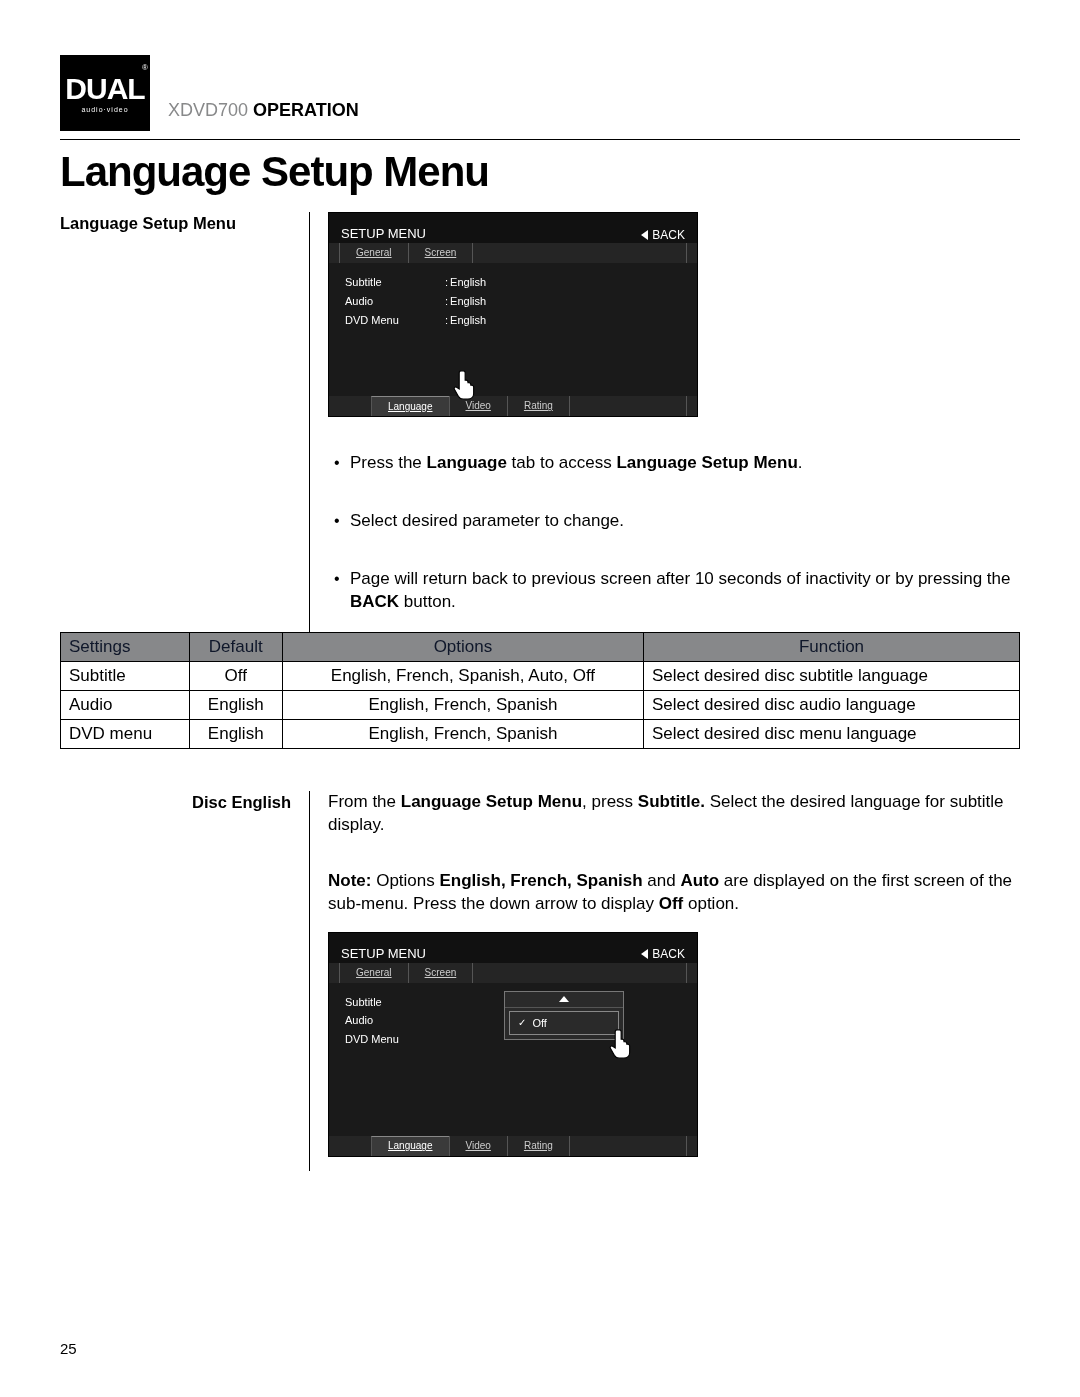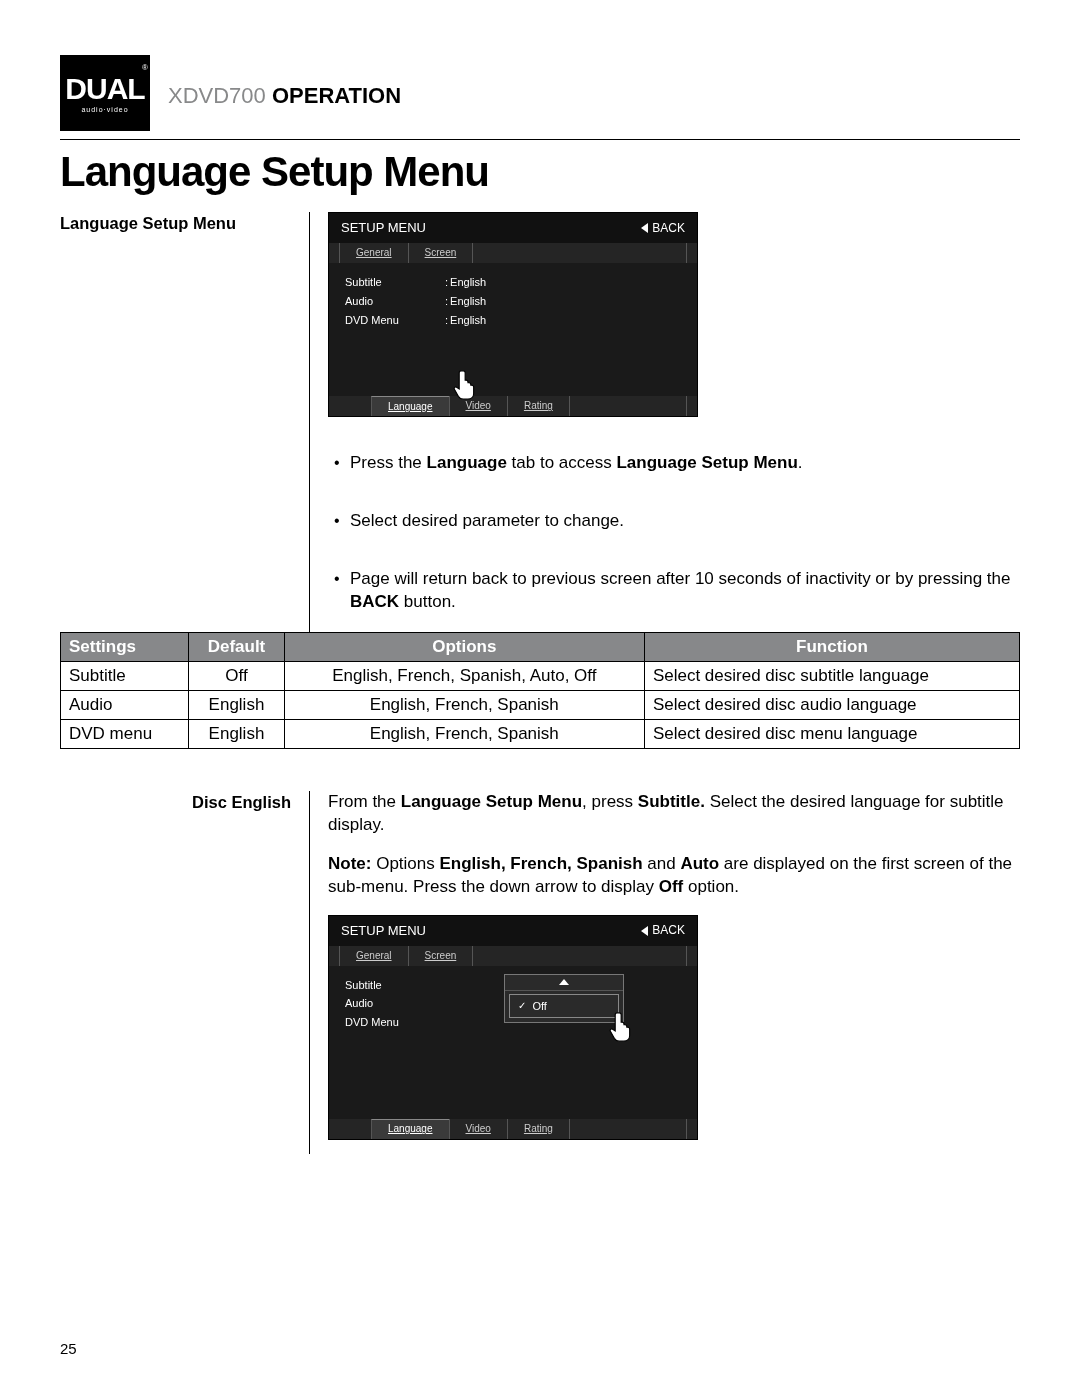--- a/index.html
+++ b/index.html
@@ -43,24 +43,24 @@
     margin-top: 2px;
   }
   .logo-reg {
     position: absolute;
     top: 8px; right: 2px;
     color: #fff;
     font-size: 8px;
   }
   .model-op {
     font-family: Arial, sans-serif;
-    font-size: 22px;
+    font-size: 18px;
     font-weight: 400;
     color: #88898a;
-    margin-bottom: 22px;
+    margin-bottom: 10px;
   }
   .model-op .bold { font-weight: 700; color: #000; }
   .hr {
     border: none;
     border-top: 1px solid #000;
     margin: 0 0 8px 0;
   }
   .page-title {
     font-family: Arial, sans-serif;
     font-size: 42px;
@@ -95,21 +95,21 @@
     border: 1px solid #000;
     font-family: Arial, sans-serif;
     margin-bottom: 14px;
     display: flex;
     flex-direction: column;
     position: relative;
   }
   .osd-titlebar {
     display: flex;
     justify-content: space-between;
-    align-items: center;
+    align-items: flex-end;
     height: 30px;
     padding: 0 12px;
     font-size: 13px;
     background: #111;
   }
   .osd-back { font-size: 12px; display:flex; align-items:center; gap:4px; }
   .osd-back .tri {
     width:0;height:0;border-top:5px solid transparent;border-bottom:5px solid transparent;border-right:7px solid #fff;display:inline-block;
   }
   .osd-toptabs, .osd-bottabs {
@@ -202,22 +202,22 @@
     font-size: 17px;
     margin-bottom: 18px;
   }
   table.matrix th, table.matrix td {
     border: 1px solid #000;
     padding: 4px 8px;
     text-align: left;
   }
   table.matrix th {
     background: #87888a;
-    color: #ffffff;
-    font-weight: 700;
+    color: #0f172a;
+    font-weight: 400;
   }
   table.matrix td.center, table.matrix th.center { text-align:center; }
 
   .page-num {
     position:absolute;
     bottom: 40px;
     left: 60px;
     font-size: 15px;
   }
 </style>
@@ -322,21 +322,21 @@
       <td>Select desired disc menu language</td>
     </tr>
   </tbody>
 </table>
 
 <div class="section-spacer"></div>
 
 <div class="content-grid">
   <div class="left-label" style="text-align:right">Disc English</div>
   <div class="right-content">
-    <p style="margin-bottom:16px"><span>From the </span><strong>Language Setup Menu</strong><span>, press </span><strong>Subtitle.</strong><span> Select the desired language for subtitle display.</span></p>
+    <p style="margin-bottom:33px"><span>From the </span><strong>Language Setup Menu</strong><span>, press </span><strong>Subtitle.</strong><span> Select the desired language for subtitle display.</span></p>
     <p style="margin-bottom:16px"><strong>Note:</strong><span> Options </span><strong>English, French, Spanish</strong><span> and </span><strong>Auto</strong><span> are displayed on the first screen of the sub-menu. Press the down arrow to display </span><strong>Off</strong><span> option.</span></p>
 
     <div class="osd" style="height:225px">
       <div class="osd-titlebar">
         <span>SETUP MENU</span>
         <span class="osd-back">
             <span class="tri"></span>
             <span>BACK</span>
           </span>
       </div>

